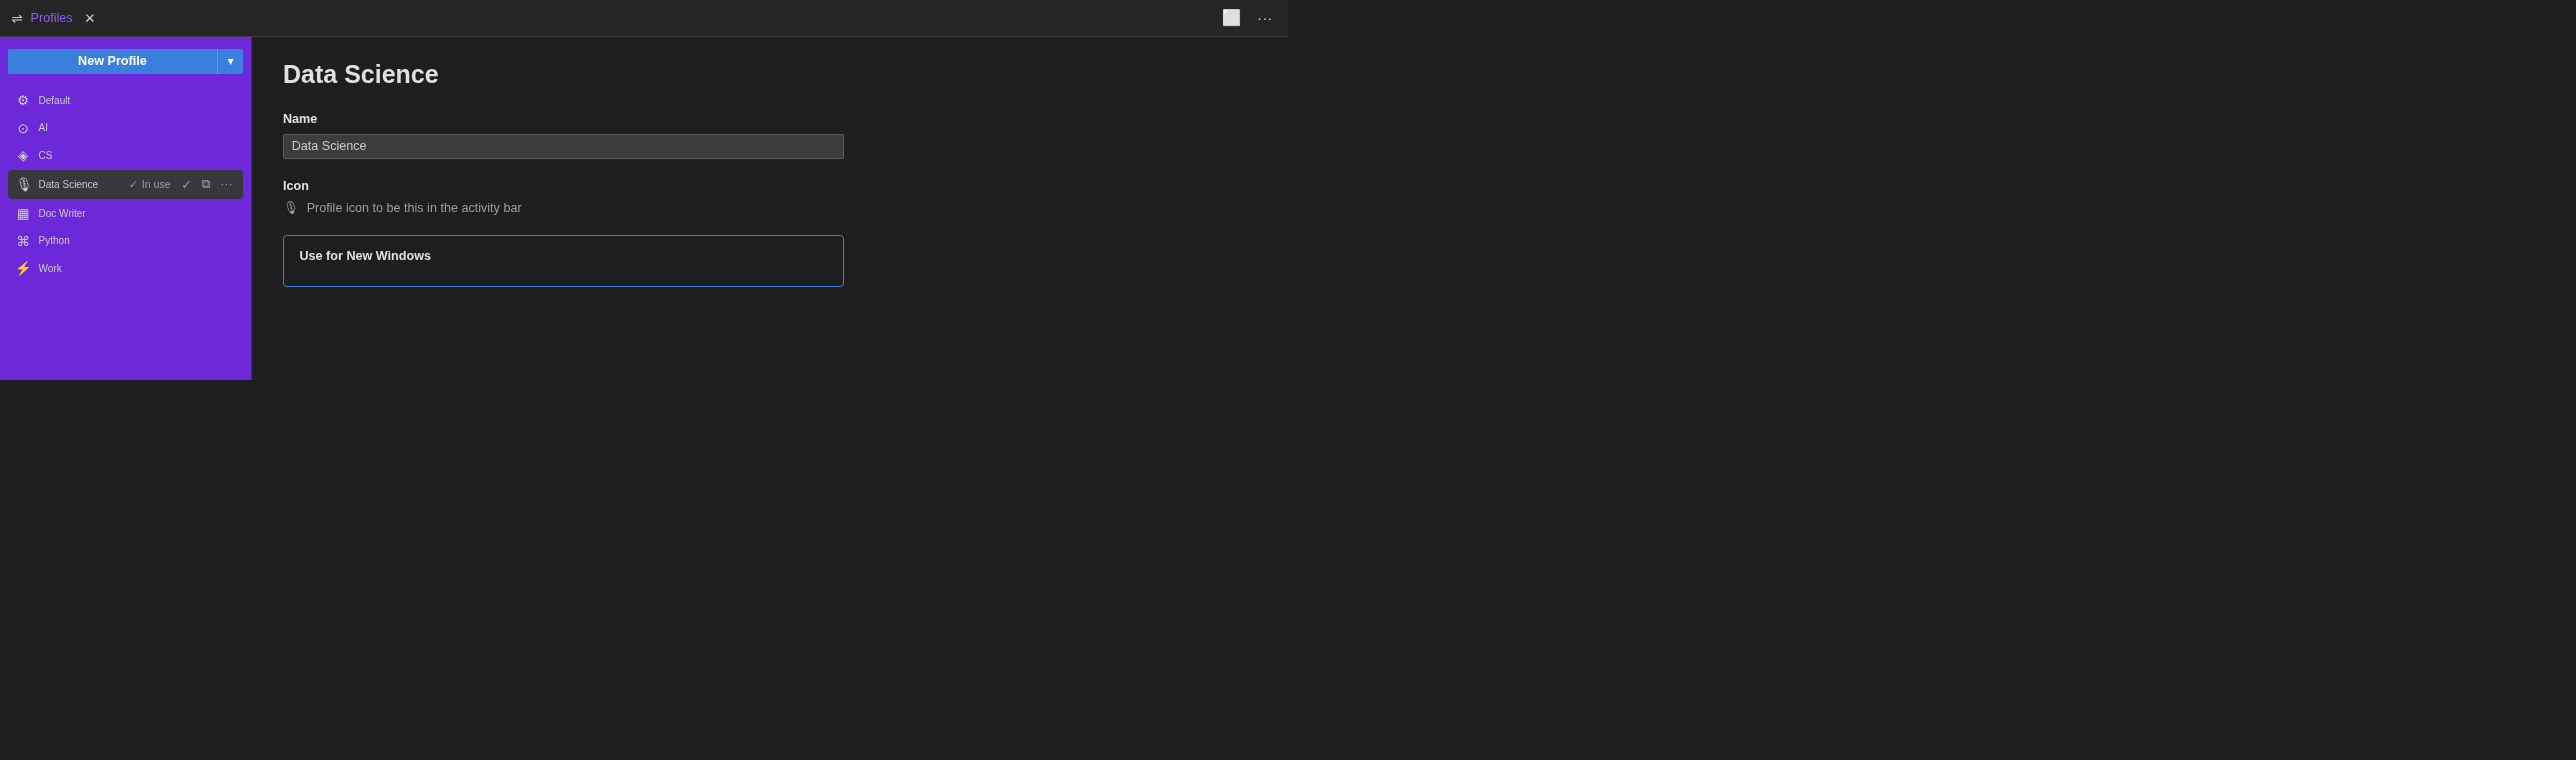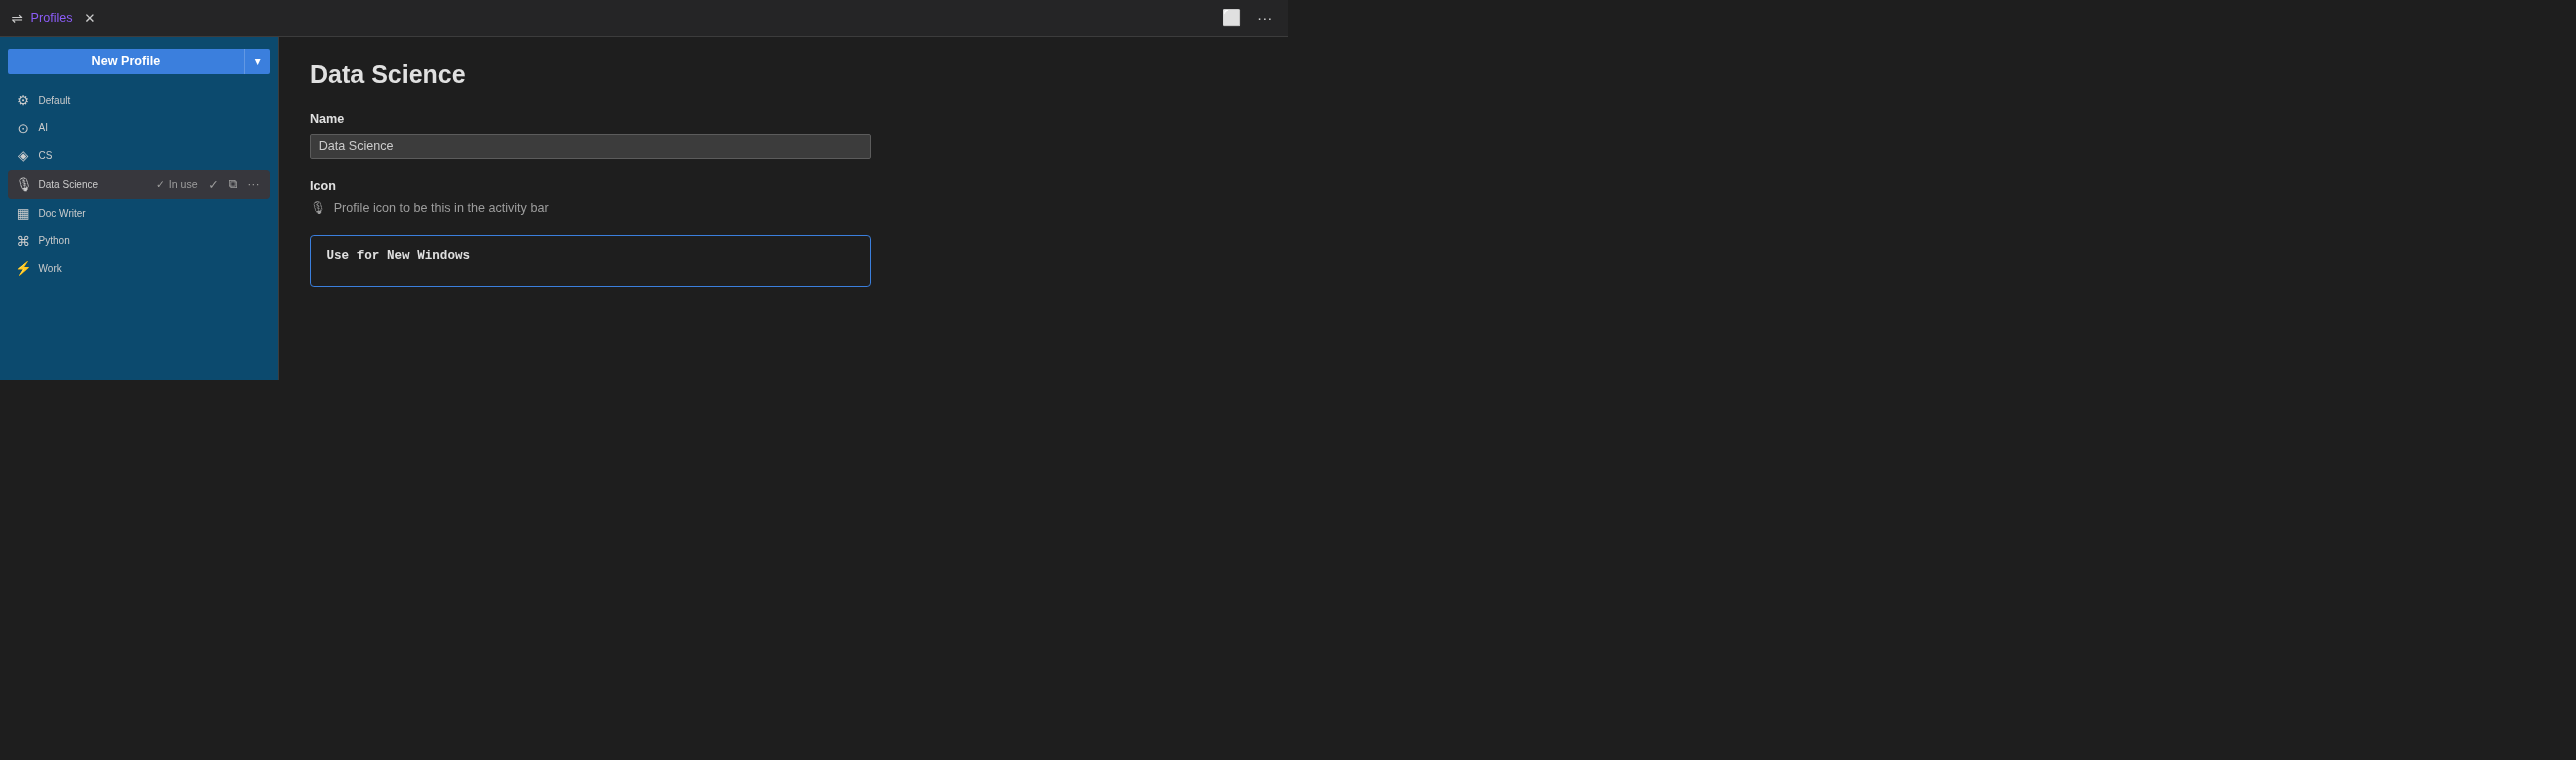--- a/index.html
+++ b/index.html
@@ -65,22 +65,22 @@
       cursor: pointer;
       padding: 1.9px 3.9px;
     }
 
     .main-container {
       display: flex;
       height: calc(380px - 37px);
     }
 
     .sidebar {
-      width: 279px;
-      background-color: #0c4a6e;
+      width: 252px;
+      background-color: #6d28d9;
       padding: 11.6px 7.7px;
       border-right: 1px solid #3c3c3c;
       display: flex;
       flex-direction: column;
       gap: 1.9px;
     }
 
     .new-profile-btn-container {
       display: flex;
       margin-bottom: 11.6px;
@@ -203,21 +203,20 @@
       color: #9d9d9d;
       font-size: 12.6px;
     }
 
     .use-for-new-windows {
       border: 1px solid #3b7fdd;
       border-radius: 3.9px;
       padding: 13.5px 15.5px;
       max-width: 561px;
       margin-top: 5px;
-      font-family: Liberation Mono, monospace;
     }
 
     .use-for-new-windows-title {
       font-size: 12.6px;
       font-weight: 600;
       color: #e0e0e0;
       margin-bottom: 9.7px;
     }
 
     .checkbox-row {

